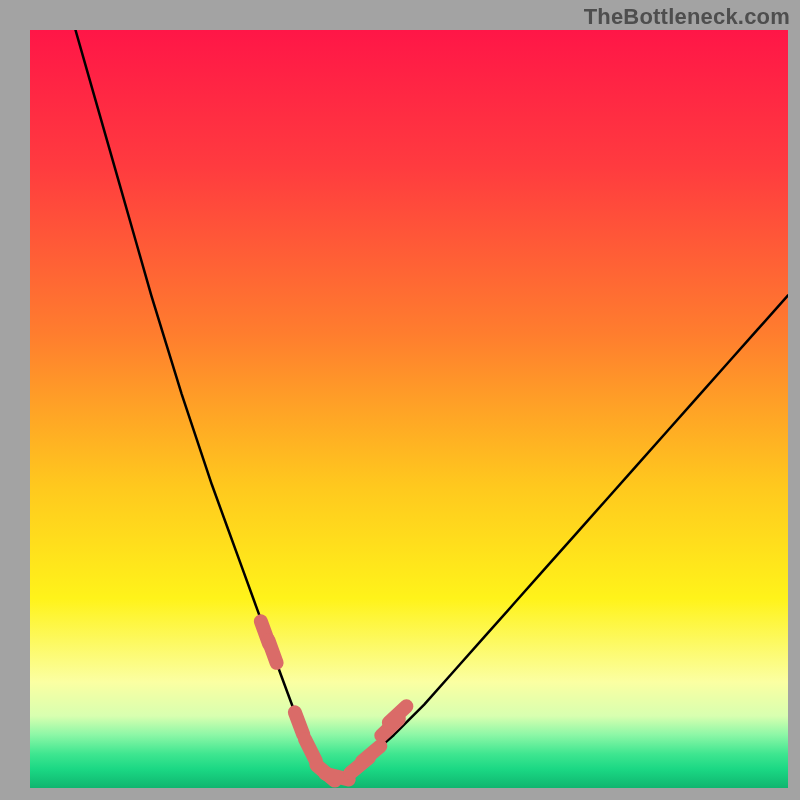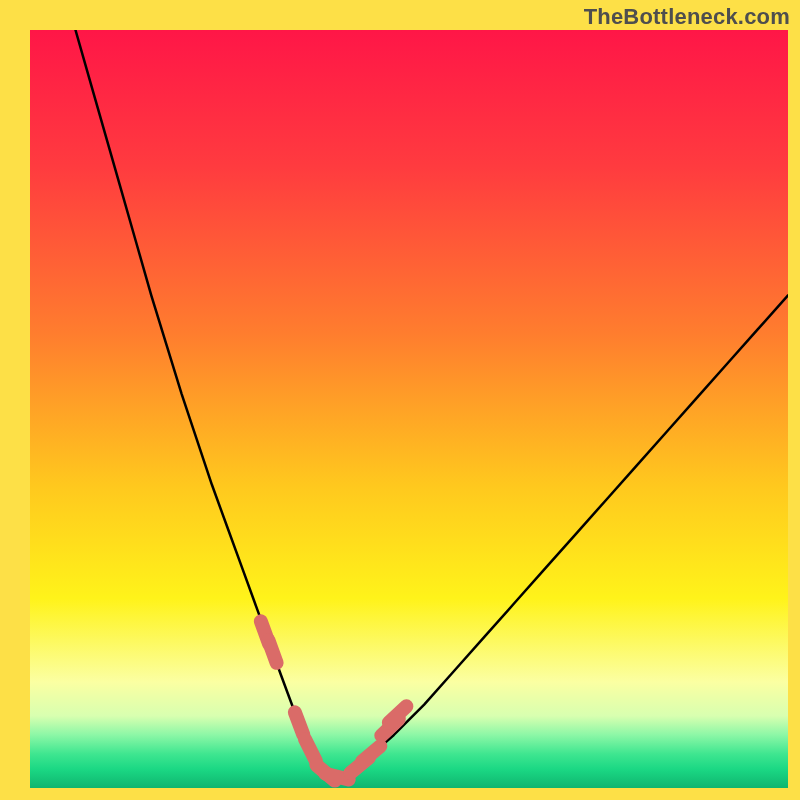--- a/index.html
+++ b/index.html
@@ -10,21 +10,21 @@
     background: #000;
     overflow: hidden;
     font-family: Arial, Helvetica, sans-serif;
   }
   .frame {
     position: absolute;
     left: 0;
     top: 0;
     width: 800px;
     height: 800px;
-    background: #fde047;
+    background: #a3a3a3;
   }
   .watermark {
     position: absolute;
     top: 4px;
     right: 10px;
     color: #4e4e4e;
     font-size: 22px;
     font-weight: 600;
     letter-spacing: 0.2px;
     z-index: 5;

